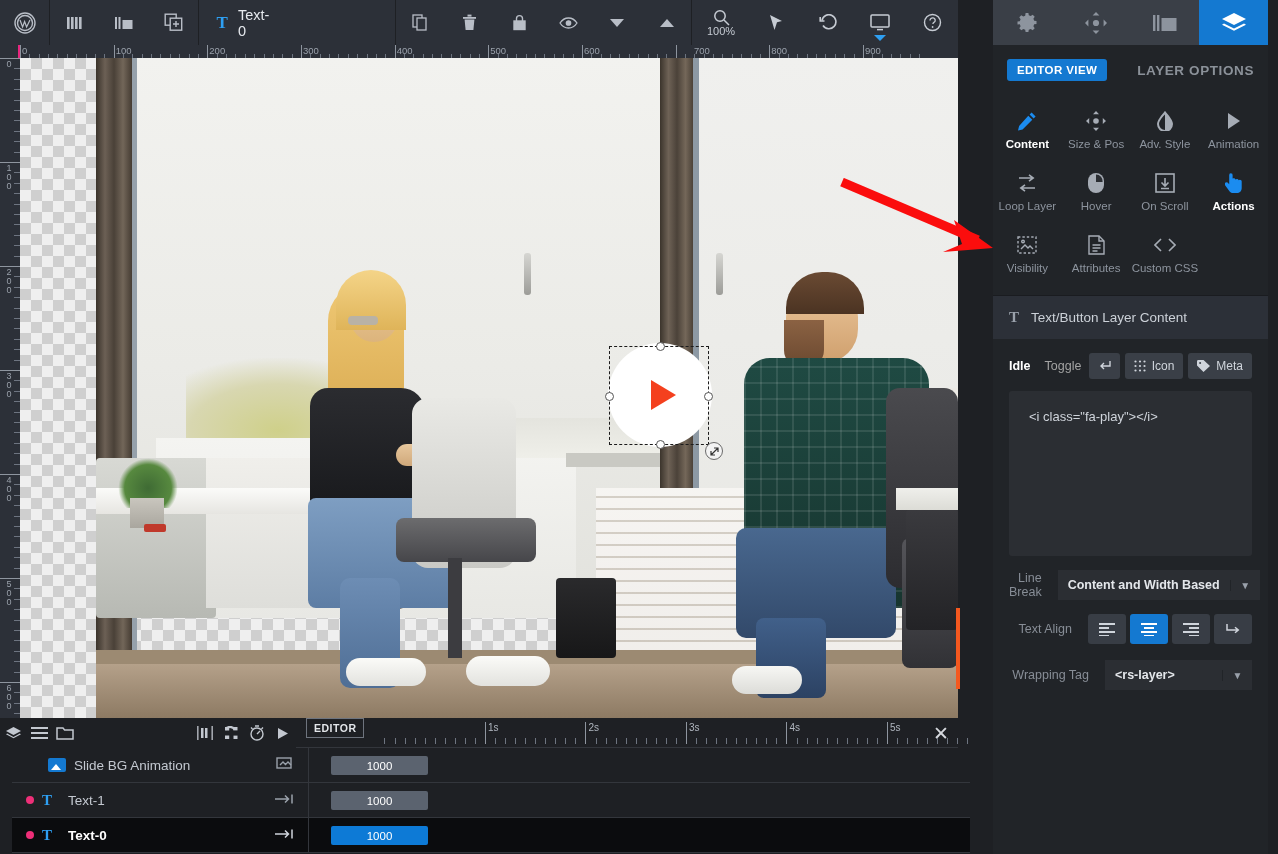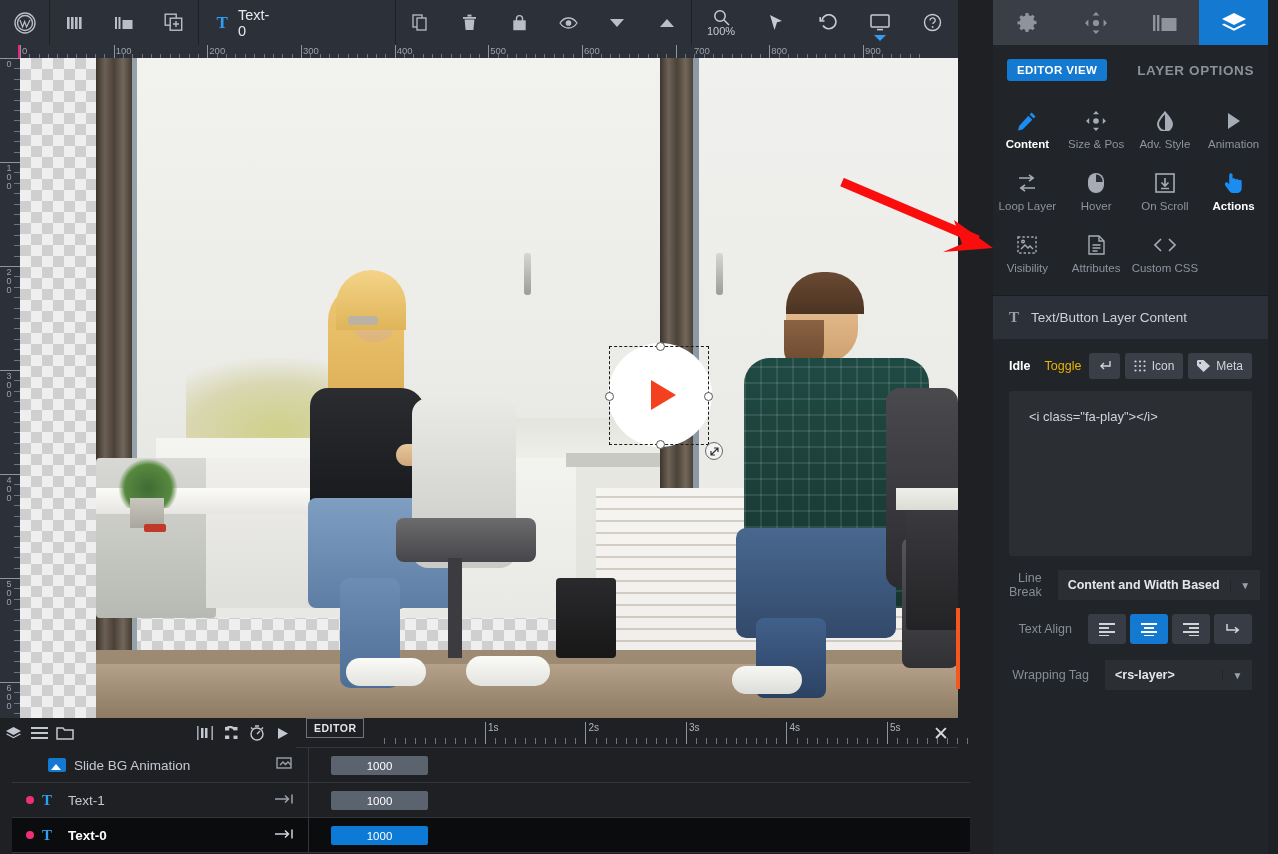--- a/index.html
+++ b/index.html
@@ -163,21 +163,21 @@
   .rp-cell.active .rp-lbl { font-weight:bold; }
 
   .sec-head { height:44px; background:#2c3038; display:flex; align-items:center;
     padding:0 16px; gap:12px; color:#ccd1d8; font-size:13.5px;
     border-top:1px solid #1a1c20; }
   .sec-head .sh-ico { color:#9aa1ab; font-size:14px; }
 
   #content-body { background:#212428; padding:14px 16px 0 16px; }
   #idle-row { display:flex; align-items:center; height:26px; }
   #idle-row .st { font-size:12.5px; color:#ffffff; font-weight:bold; }
-  #idle-row .st.off { color:#eab308; font-weight:normal; margin-left:14px; }
+  #idle-row .st.off { color:#a3a3a3; font-weight:normal; margin-left:14px; }
   #idle-row .grp { margin-left:auto; display:flex; gap:5px; }
   .minibtn { height:26px; background:#3a3f47; color:#cfd4db; border-radius:3px;
     display:flex; align-items:center; gap:6px; padding:0 9px; font-size:12px;
     cursor:pointer; }
   #codebox { margin-top:12px; height:165px; background:#2b2e33; border-radius:3px;
     padding:18px 20px; font-size:13px; color:#cfd4db;
     font-family:"Liberation Sans", sans-serif; }
   .frow { display:flex; align-items:center; height:30px; margin-top:14px; }
   .flabel { width:96px; text-align:right; color:#878d96; font-size:12.5px;
     padding-right:16px; }

